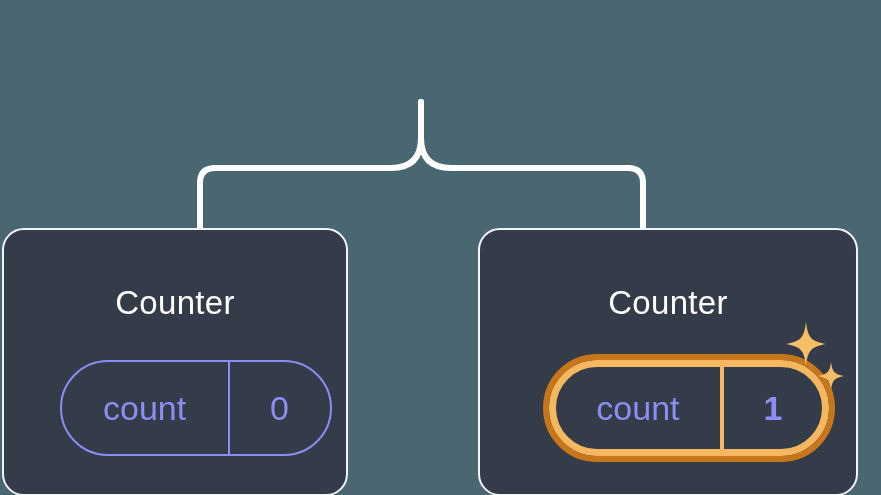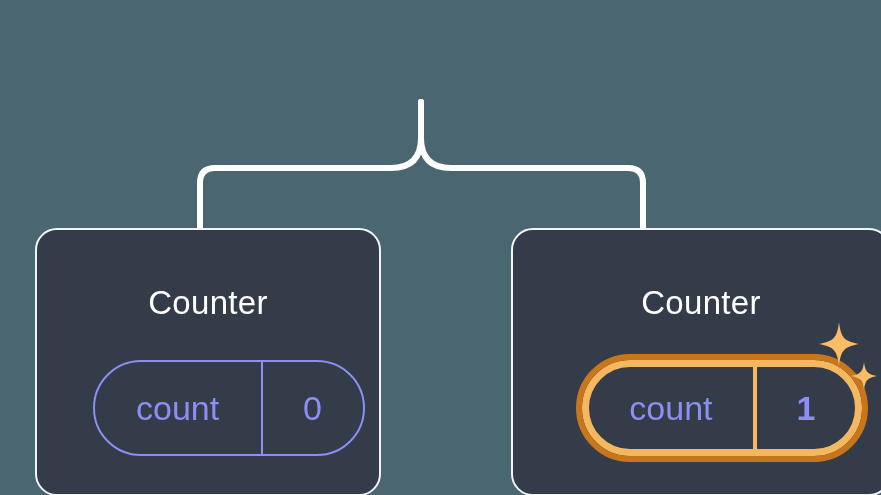--- a/index.html
+++ b/index.html
@@ -46,21 +46,20 @@
   .node-label-root {
     color: #ffffff;
     font-size: 38px;
     letter-spacing: 0.5px;
   }
 
   .node-child {
     top: 228px;
     height: 268px;
     border-radius: 22px;
-    margin-left: 33px;
   }
   .node-child-left  { left: 2px;   width: 346px; }
   .node-child-right { left: 478px; width: 380px; }
 
   .node-title {
     position: absolute;
     left: 0;
     right: 0;
     top: 54px;
     text-align: center;

